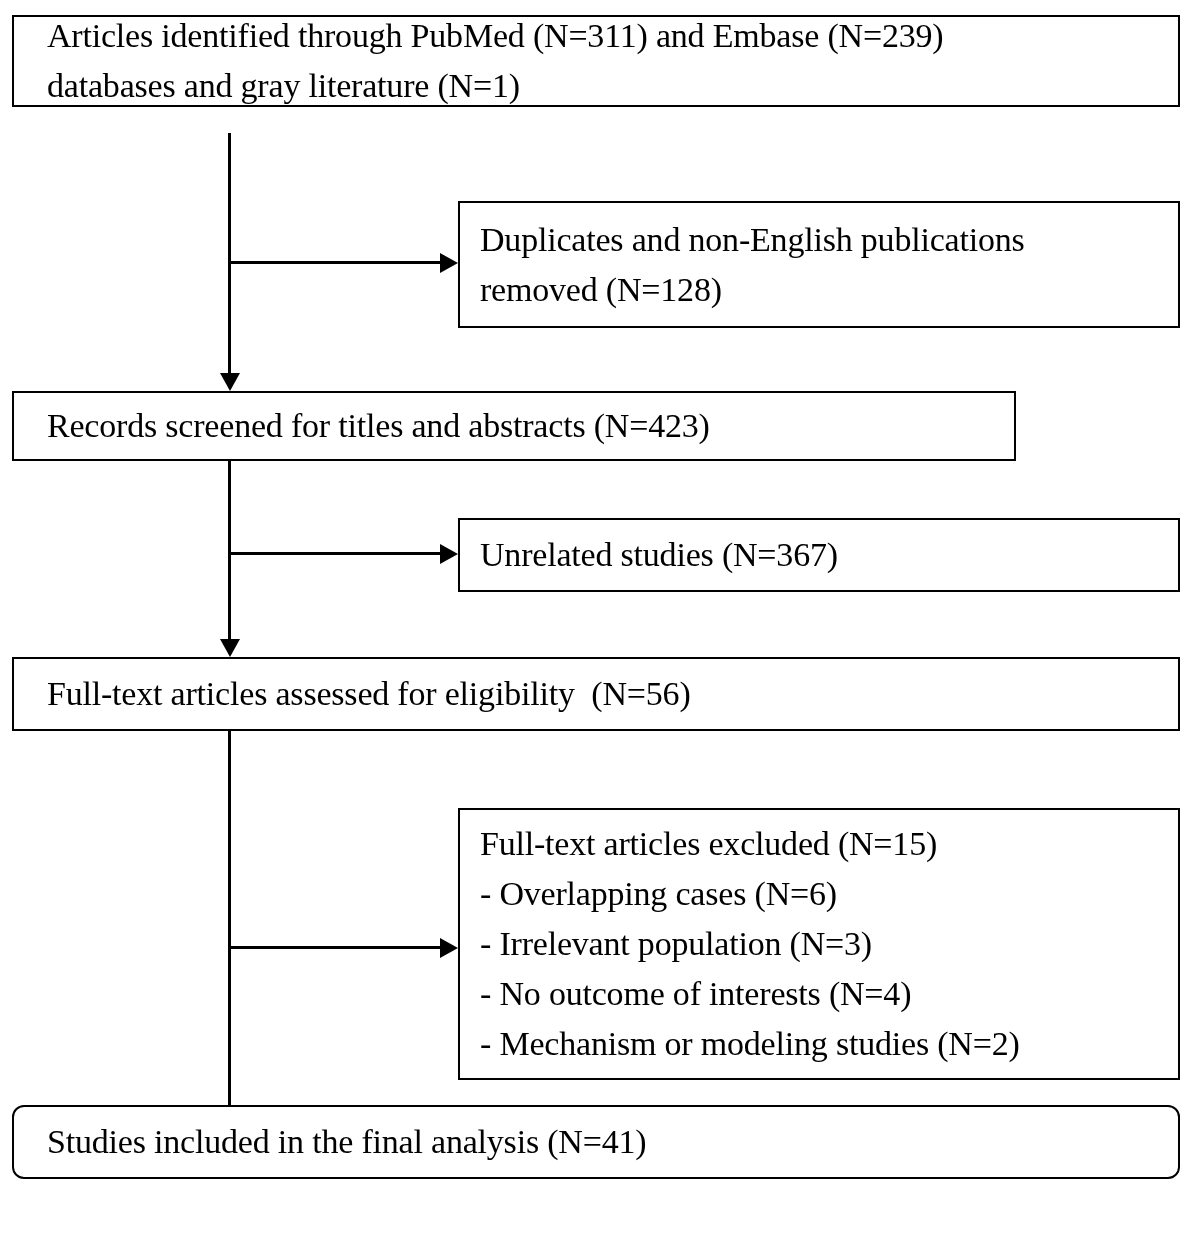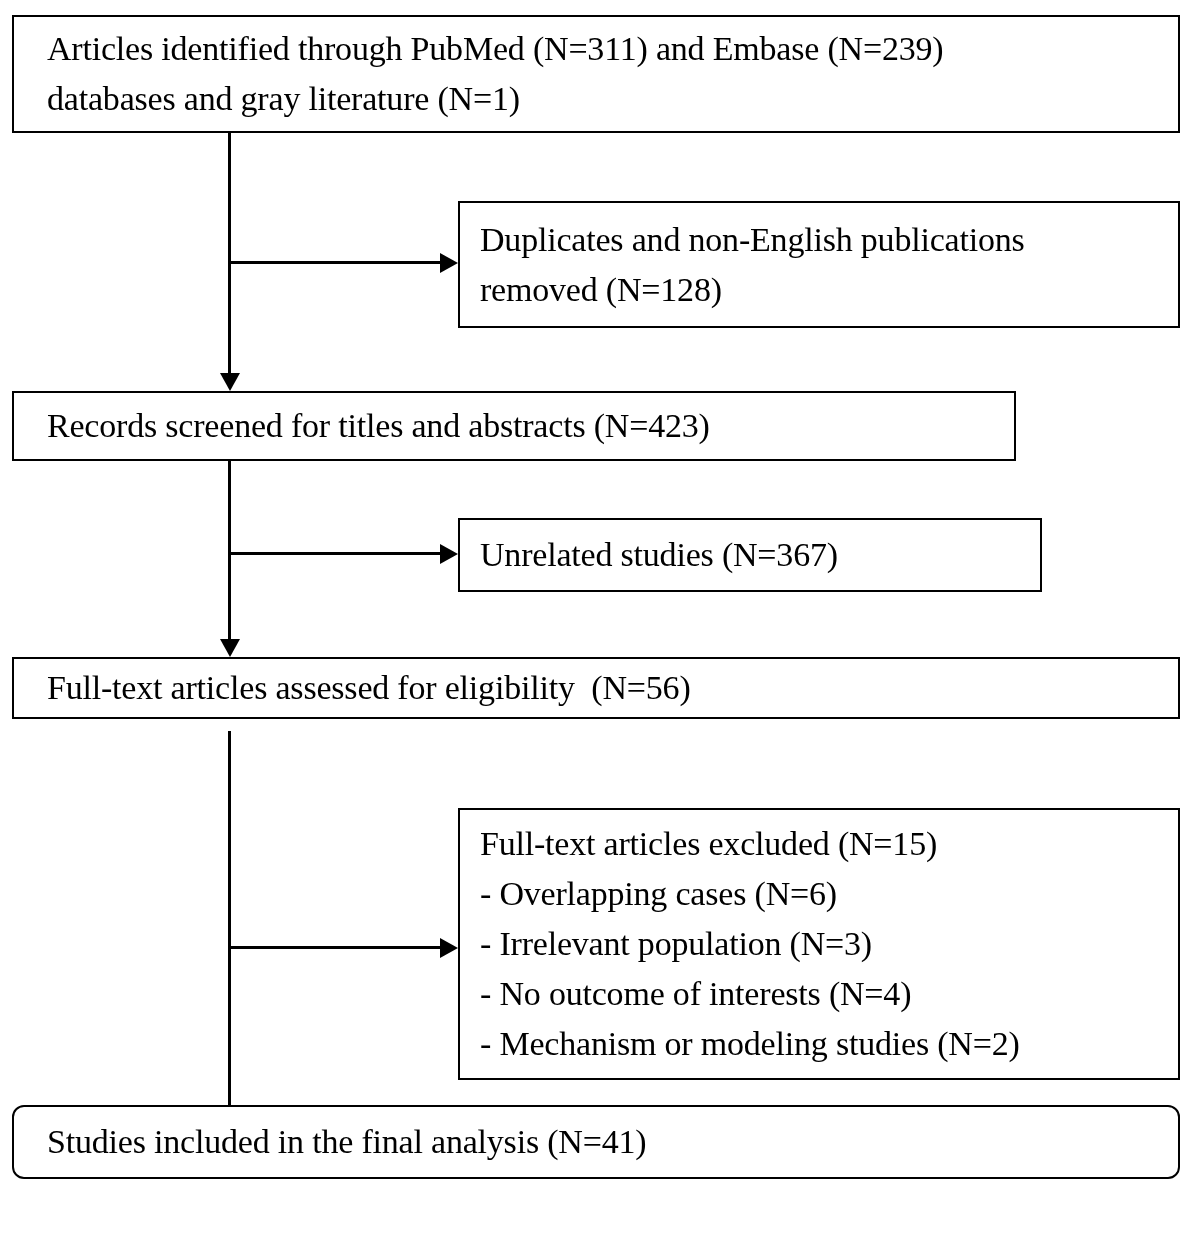--- a/index.html
+++ b/index.html
@@ -70,21 +70,21 @@
     border-top: 10px solid transparent;
     border-bottom: 10px solid transparent;
     border-left: 18px solid #000000;
   }
 </style>
 </head>
 <body>
 
 <div id="diagram">
 
-  <div class="box main" style="left:12px; top:15px; width:1168px; height:118px;">
+  <div class="box main" style="left:12px; top:15px; width:1168px; height:92px;">
     <div class="box-text">
       <span class="box-line">Articles identified through PubMed (N=311) and Embase (N=239)</span><span class="box-line">databases and gray literature (N=1)</span>
     </div>
   </div>
 
   <div class="vline" style="left:228px; top:133px; height:240px;"></div>
   <div class="arrow-down" style="left:220px; top:373px;"></div>
 
   <div class="hline" style="left:228px; top:261px; width:212px;"></div>
   <div class="arrow-right" style="left:440px; top:253px;"></div>
@@ -100,27 +100,27 @@
       <span class="box-line">Records screened for titles and abstracts (N=423)</span>
     </div>
   </div>
 
   <div class="vline" style="left:228px; top:461px; height:178px;"></div>
   <div class="arrow-down" style="left:220px; top:639px;"></div>
 
   <div class="hline" style="left:228px; top:552px; width:212px;"></div>
   <div class="arrow-right" style="left:440px; top:544px;"></div>
 
-  <div class="box side" style="left:458px; top:518px; width:584px; height:74px;">
+  <div class="box side" style="left:458px; top:518px; width:722px; height:74px;">
     <div class="box-text">
       <span class="box-line">Unrelated studies (N=367)</span>
     </div>
   </div>
 
-  <div class="box main" style="left:12px; top:657px; width:1168px; height:62px;">
+  <div class="box main" style="left:12px; top:657px; width:1168px; height:74px;">
     <div class="box-text">
       <span class="box-line">Full-text articles assessed for eligibility  (N=56)</span>
     </div>
   </div>
 
   <div class="vline" style="left:228px; top:731px; height:399px;"></div>
   <div class="arrow-down" style="left:220px; top:1130px;"></div>
 
   <div class="hline" style="left:228px; top:946px; width:212px;"></div>
   <div class="arrow-right" style="left:440px; top:938px;"></div>

